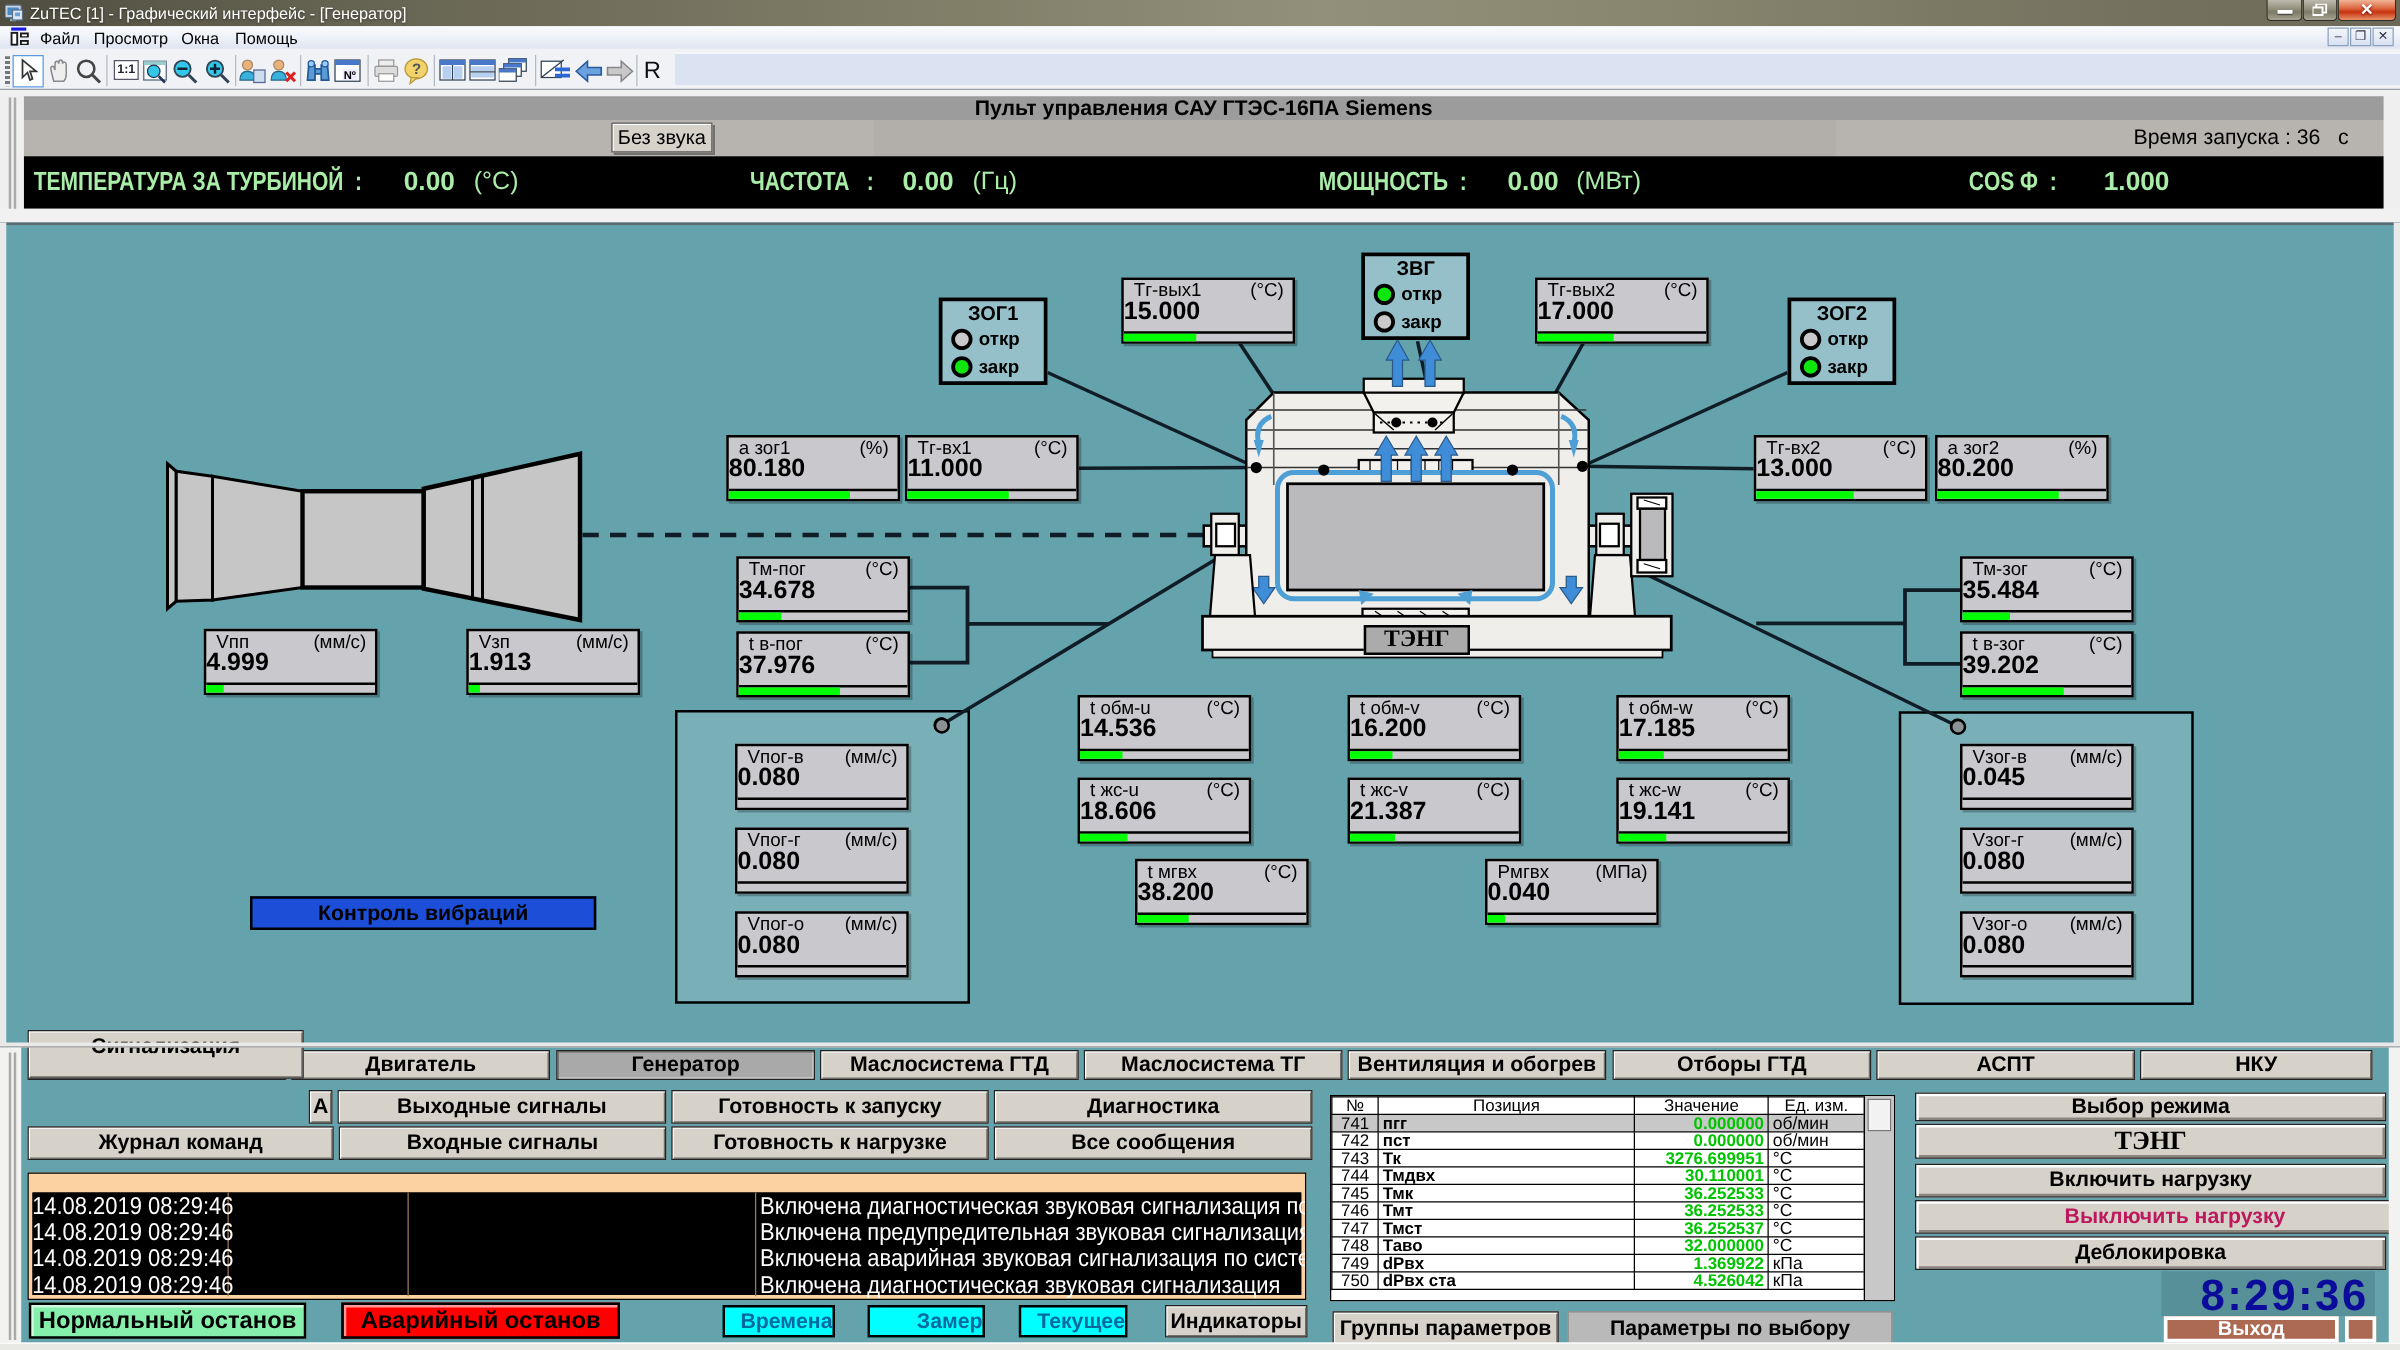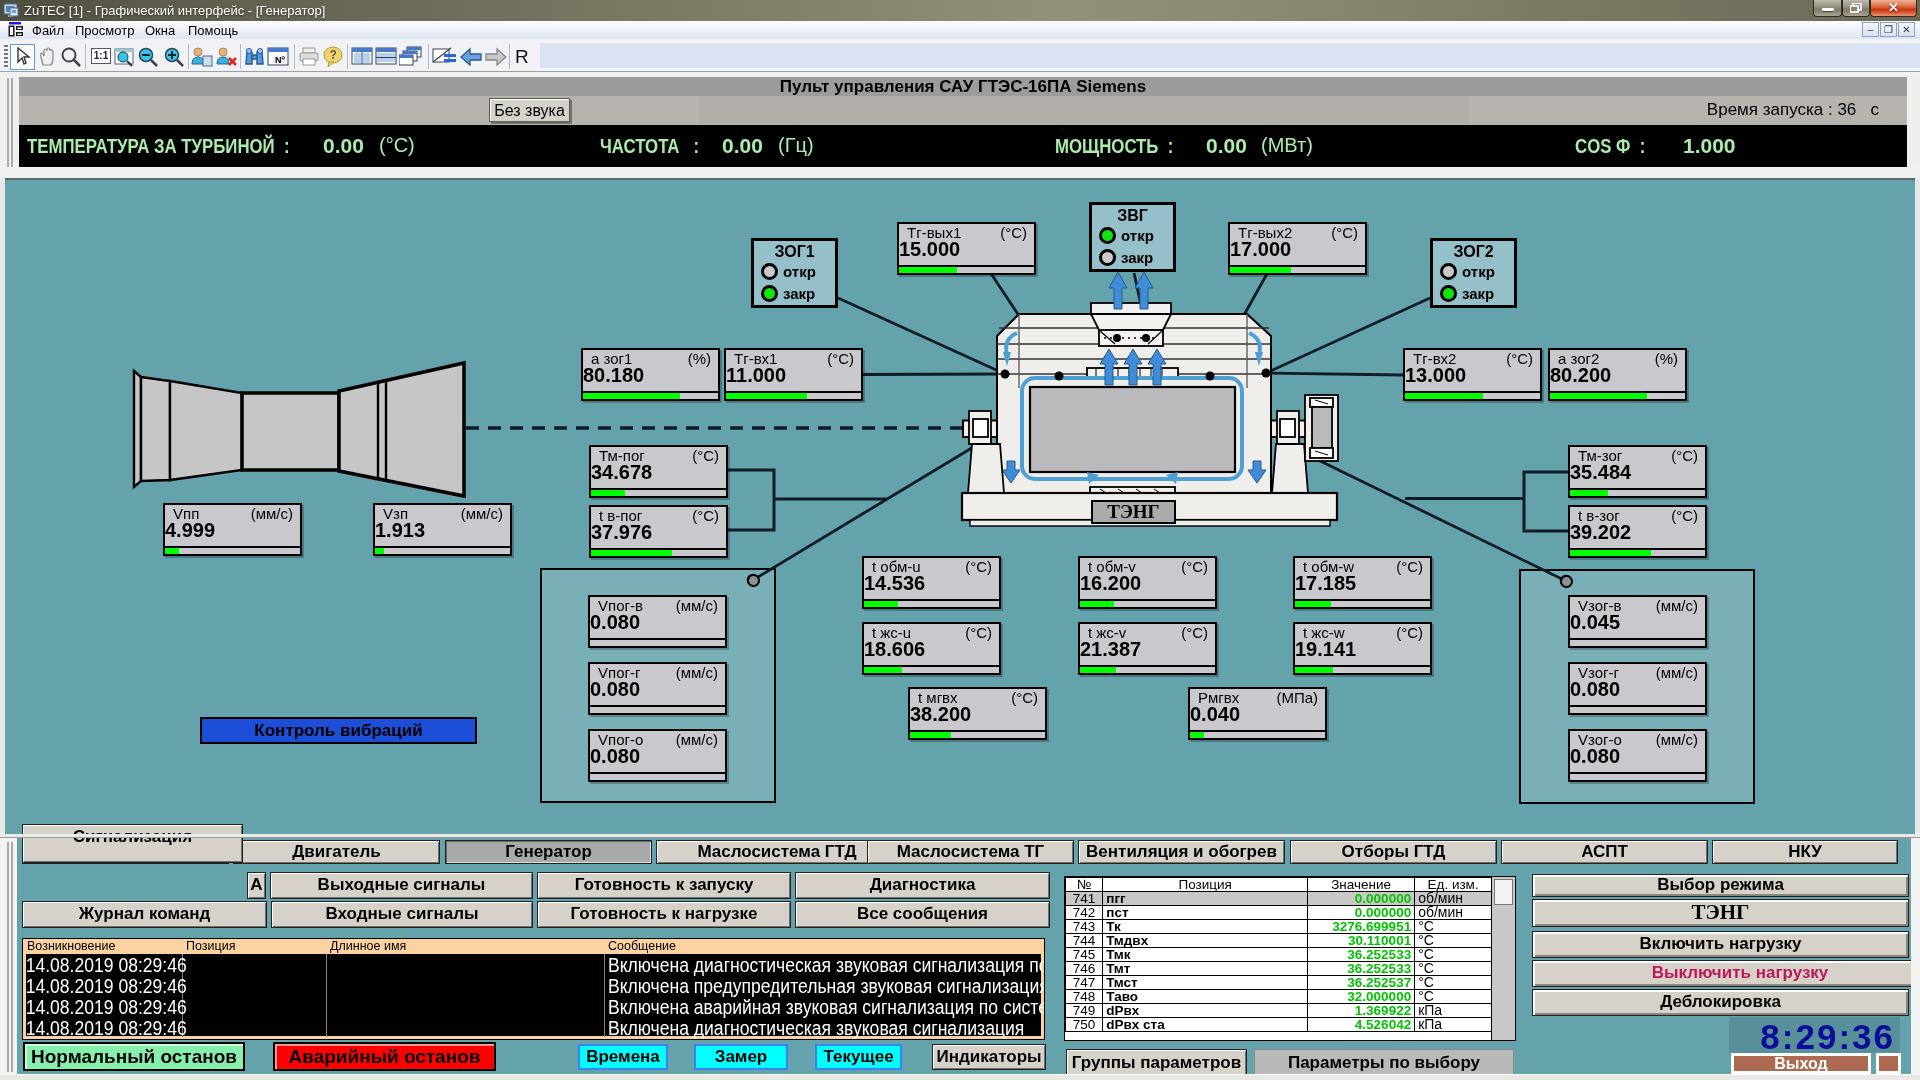--- a/index.html
+++ b/index.html
@@ -52,21 +52,21 @@
 #ptab tr.hd td{border-bottom:1px solid #000;font-size:13.5px;height:13px;color:#000;font-weight:normal}
 #ptab td.n{width:32px;text-align:center}
 #ptab td.p{width:176px;font-weight:bold}
 #ptab td.z{width:92px;text-align:right;color:#00c400;font-weight:bold}
 #ptab td.u{width:66px;font-size:14px}
 #ptab tr.sel td{background:#c8c8c8}
 .lr{position:absolute;left:0;width:100%;height:21px;color:#fff;font-size:19.5px;white-space:nowrap;transform:scaleX(.9);transform-origin:0 0}
 .lr span{position:absolute;left:3px}
 .lr i{position:absolute;left:650px;font-style:normal}
 .bigb{border:2px solid #000;font-weight:bold;font-size:19px;text-align:center;line-height:25px;color:#000;box-shadow:inset 2px 2px 0 rgba(255,255,255,.6)}
-.cyb{background:#00ffff;border:2px solid #3b82f6;font-weight:bold;font-size:17px;text-align:center;line-height:22px;color:#000000}
+.cyb{background:#00ffff;border:2px solid #000000;font-weight:bold;font-size:17px;text-align:right;line-height:22px;color:#0369a1}
 .rbig{box-shadow:inset 2px 2px 0 #fff,inset -2px -2px 0 #8a867e}
 #statusbar{position:absolute;left:0;top:1074px;width:1920px;height:6px;background:#e8e8e4;border-top:1px solid #fff}
 </style></head>
 <body>
 <div id="titlebar">
     <svg style="position:absolute;left:4px;top:2px" width="16" height="16">
       <rect x="0" y="2" width="13" height="10" rx="1" fill="#c8d4e2" stroke="#5a708c"></rect>
       <rect x="2" y="4" width="9" height="6" fill="#4a88c8"></rect>
       <rect x="4" y="13" width="5" height="2" fill="#8aa"></rect>
       <rect x="6" y="6" width="8" height="8" fill="#dde8f2" stroke="#5a708c"></rect>
@@ -617,43 +617,37 @@
     <div class="row"><span class="c" style="background:#c9c9c9"></span>закр</div>
   </div>
 <div class="vb" style="left:1430px;top:238px">
     <div class="t">ЗОГ2</div>
     <div class="row"><span class="c" style="background:#c9c9c9"></span>откр</div>
     <div class="row"><span class="c" style="background:#0ee60e"></span>закр</div>
   </div>
 <div class="tab" style="left:22px;width:207px">Общая</div>
 <div class="tab" style="left:233px;width:207px">Двигатель</div>
 <div class="tab sel" style="left:445px;width:207px">Генератор</div>
-<div class="tab" style="left:656px;width:242px">Маслосистема ГТД</div>
+<div class="tab" style="left:656px;width:207px">Маслосистема ГТД</div>
 <div class="tab" style="left:867px;width:207px">Маслосистема ТГ</div>
 <div class="tab" style="left:1078px;width:207px">Вентиляция и обогрев</div>
 <div class="tab" style="left:1290px;width:207px">Отборы ГТД</div>
 <div class="tab" style="left:1501px;width:207px">АСПТ</div>
 <div class="tab" style="left:1712px;width:186px">НКУ</div>
 <div class="btn" style="left:22px;top:824px;width:221px;height:39px;line-height:24px">Сигнализация</div>
 <div class="btn" style="left:247px;top:872px;width:19px;height:27px;line-height:24px">А</div>
 <div class="btn" style="left:270px;top:872px;width:263px;height:27px;line-height:24px">Выходные сигналы</div>
 <div class="btn" style="left:537px;top:872px;width:254px;height:27px;line-height:24px">Готовность к запуску</div>
 <div class="btn" style="left:795px;top:872px;width:255px;height:27px;line-height:24px">Диагностика</div>
 <div class="btn" style="left:22px;top:901px;width:245px;height:27px;line-height:24px">Журнал команд</div>
 <div class="btn" style="left:271px;top:901px;width:262px;height:27px;line-height:24px">Входные сигналы</div>
 <div class="btn" style="left:537px;top:901px;width:254px;height:27px;line-height:24px">Готовность к нагрузке</div>
 <div class="btn" style="left:795px;top:901px;width:255px;height:27px;line-height:24px">Все сообщения</div>
 <div class="abs" style="left:22px;top:938px;width:1023px;height:102px;border:1px solid #000;background:#fcd2a2;overflow:hidden">
 <div style="position:absolute;left:3px;top:15px;right:3px;bottom:3px;background:#000;border:1px solid #000"></div>
-    <div style="position:absolute;left:0;top:0;width:100%;height:15px;font-size:12.5px;color:#000">
-<span style="position:absolute;left:4px">Возникновение</span>
-      <span style="position:absolute;left:163px">Позиция</span>
-<span style="position:absolute;left:307px">Длинное имя</span>
-      <span style="position:absolute;left:585px">Сообщение</span>
-    </div>
 <div style="position:absolute;left:159px;top:15px;width:1px;height:83px;background:#9c7c54"></div>
 <div style="position:absolute;left:303px;top:15px;width:1px;height:83px;background:#9c7c54"></div>
 <div style="position:absolute;left:581px;top:15px;width:1px;height:83px;background:#9c7c54"></div>
 <div class="lr" style="top:15px">
       <span>14.08.2019 08:29:46</span>
       <i>Включена диагностическая звуковая сигнализация по си</i>
     </div>
 <div class="lr" style="top:36px">
       <span>14.08.2019 08:29:46</span>
       <i>Включена предупредительная звуковая сигнализация по</i>

